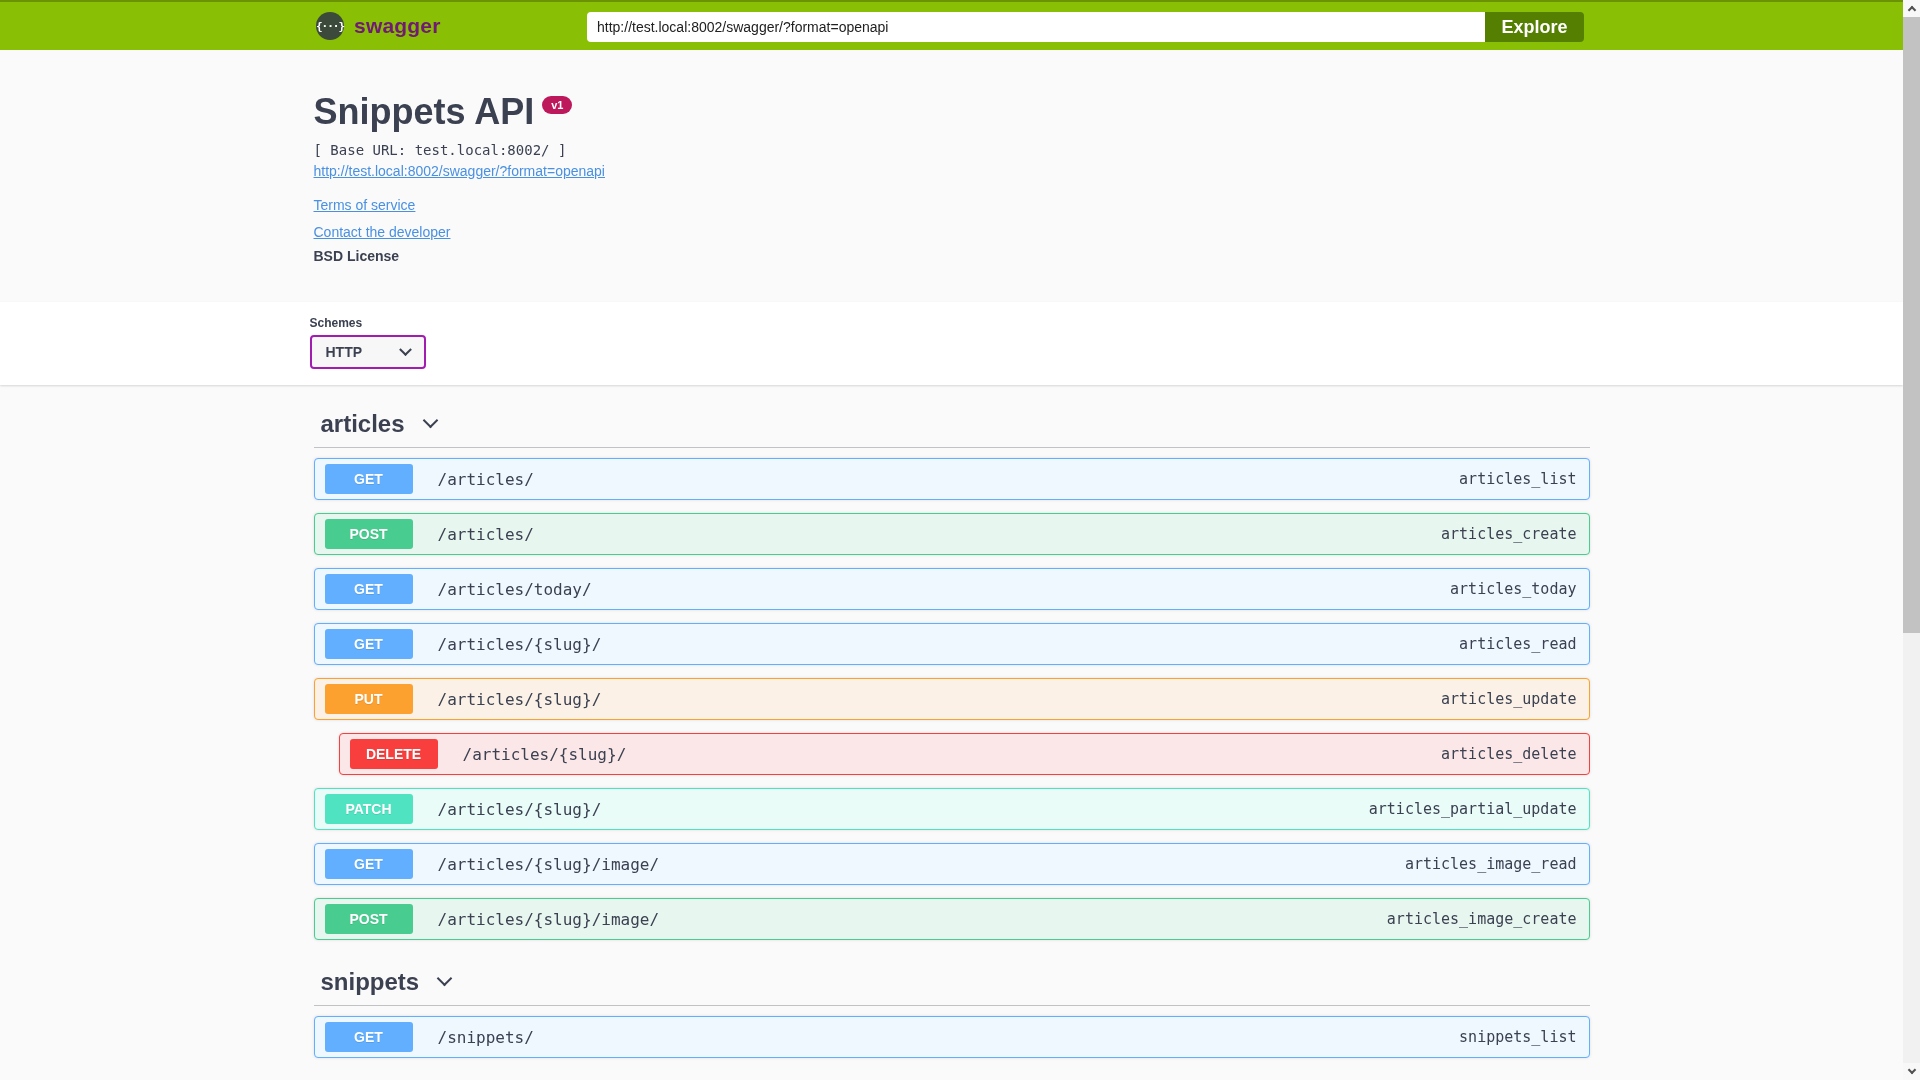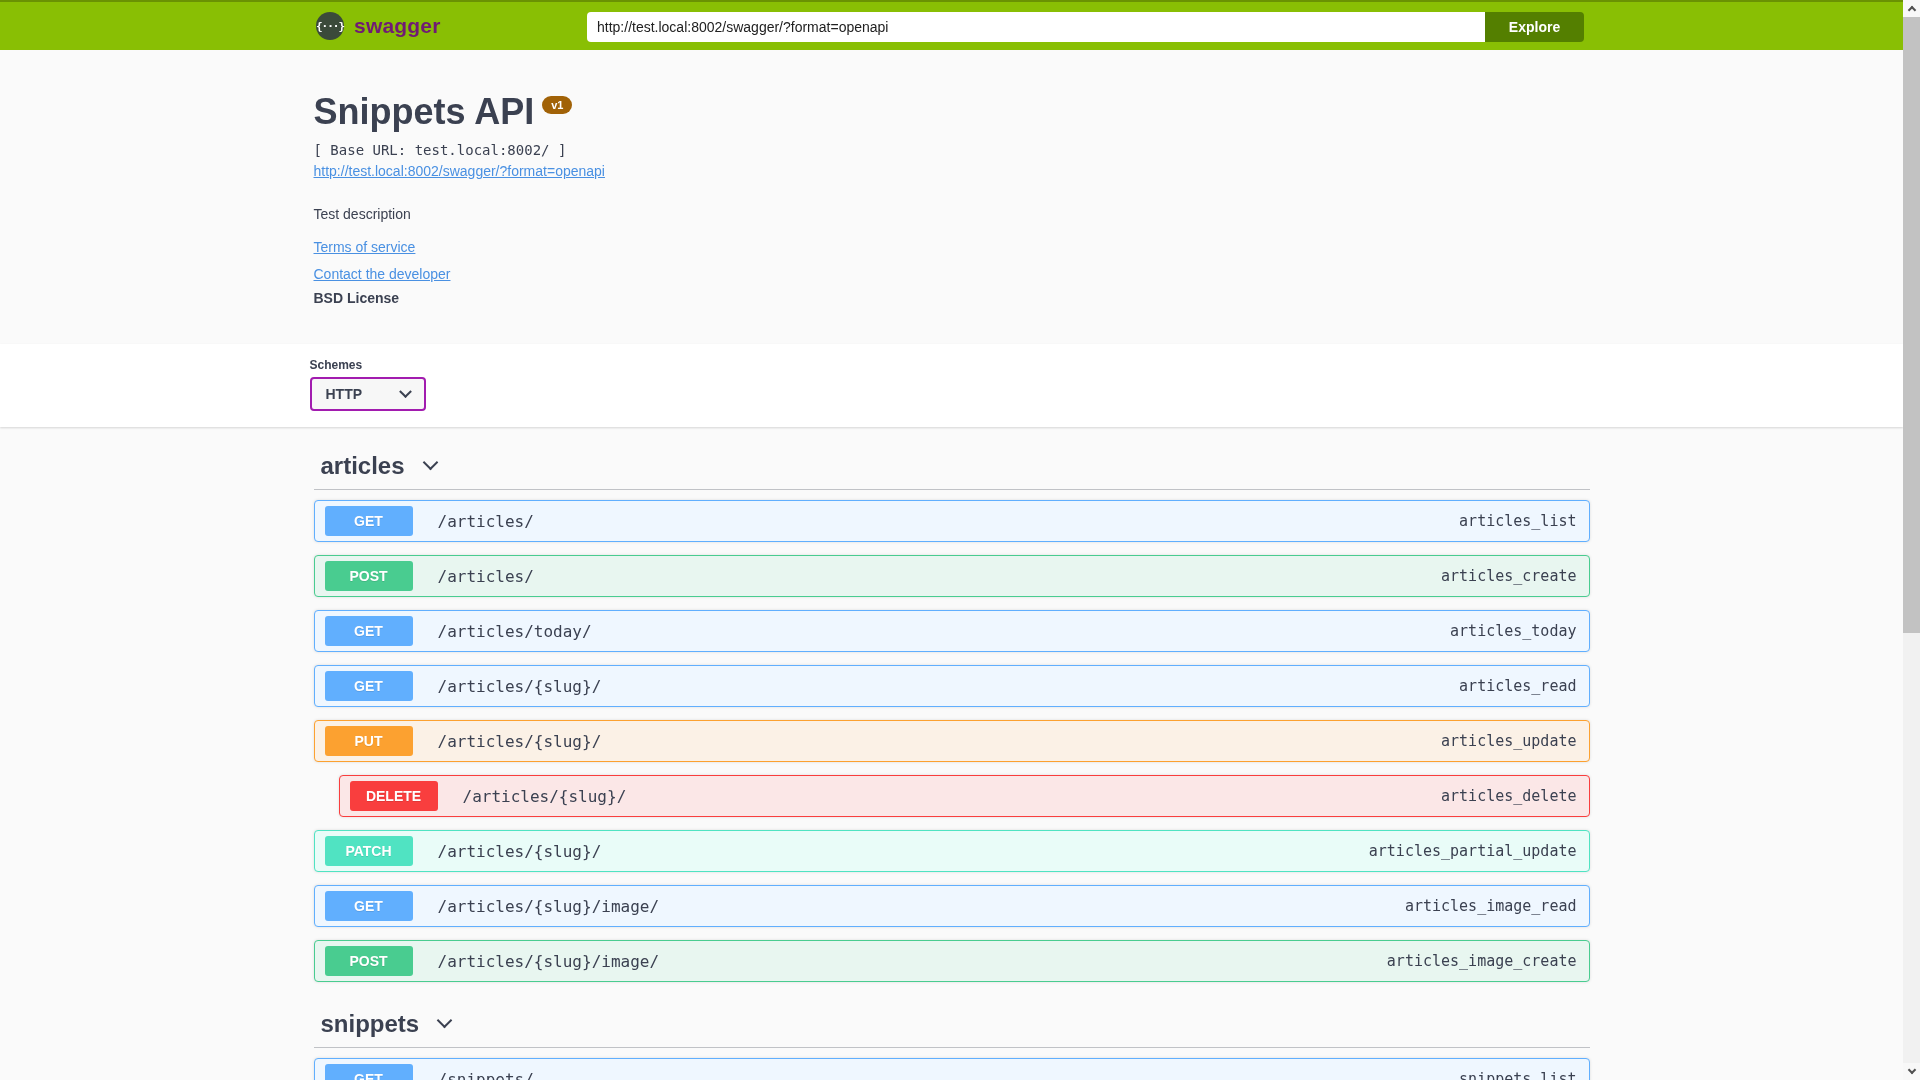--- a/index.html
+++ b/index.html
@@ -35,35 +35,35 @@
   .url-input {
     position: absolute; left: 587px; top: 10px; width: 898px; height: 30px;
     border: none; outline: none; border-radius: 4px 0 0 4px;
     padding: 0 10px; font-size: 14px; color: #212121;
     font-family: "Liberation Sans", sans-serif;
     background: #fff;
   }
   .explore-btn {
     position: absolute; left: 1485px; top: 10px; width: 99px; height: 30px;
     background: #547f00; color: #fff; border: none; border-radius: 0 4px 4px 0;
-    font-size: 14px; font-weight: bold; cursor: pointer;
+    font-size: 18px; font-weight: bold; cursor: pointer;
     font-family: "Liberation Sans", sans-serif;
   }
 
   
   .main { position: absolute; top: 50px; left: 0; width: 1903px; }
   .wrapper { width: 1276px; margin: 0 auto; }
 
   
   .info-section { background: #fafafa; padding: 40px 0 38px 0; }
   .title-row { display: flex; align-items: flex-start; }
   .page-title { font-size: 36px; font-weight: bold; color: #3b4151; line-height: 1.2; }
   .version-badge {
     display: inline-block; margin-left: 8px; margin-top: 6px;
-    background: #a16207; color: #fff;
+    background: #be185d; color: #fff;
     font-size: 11px; font-weight: bold;
     padding: 3px 9px; border-radius: 57px;
     vertical-align: top;
   }
   .base-url { font-size: 14px; color: #3b4151; margin-top: 9px; }
   .spec-link { display: inline-block; font-size: 14px; color: #4990e2; margin-top: 5px; text-decoration: underline; }
   .description { font-size: 14px; margin-top: 26px; color: #3b4151; }
   .info-link { display: block; width: max-content; font-size: 14px; color: #4990e2; text-decoration: underline; margin-top: 17px; }
   .info-link + .info-link { margin-top: 11px; }
   .license-text { font-size: 14px; margin-top: 8px; color: #3b4151; font-weight: bold; }
@@ -187,21 +187,20 @@
 <div class="main">
 
   <section class="info-section">
     <div class="wrapper">
       <div class="title-row">
         <h1 class="page-title">Snippets API</h1>
         <span class="version-badge">v1</span>
       </div>
       <div class="base-url mono">[ Base URL: test.local:8002/ ]</div>
       <a class="spec-link" href="#">http://test.local:8002/swagger/?format=openapi</a>
-      <div class="description">Test description</div>
       <a class="info-link" href="#">Terms of service</a>
       <a class="info-link" href="#">Contact the developer</a>
       <div class="license-text">BSD License</div>
     </div>
   </section>
 
   <section class="scheme-section">
     <div class="wrapper scheme-inner">
       <div>
         <div class="schemes-label">Schemes</div>

